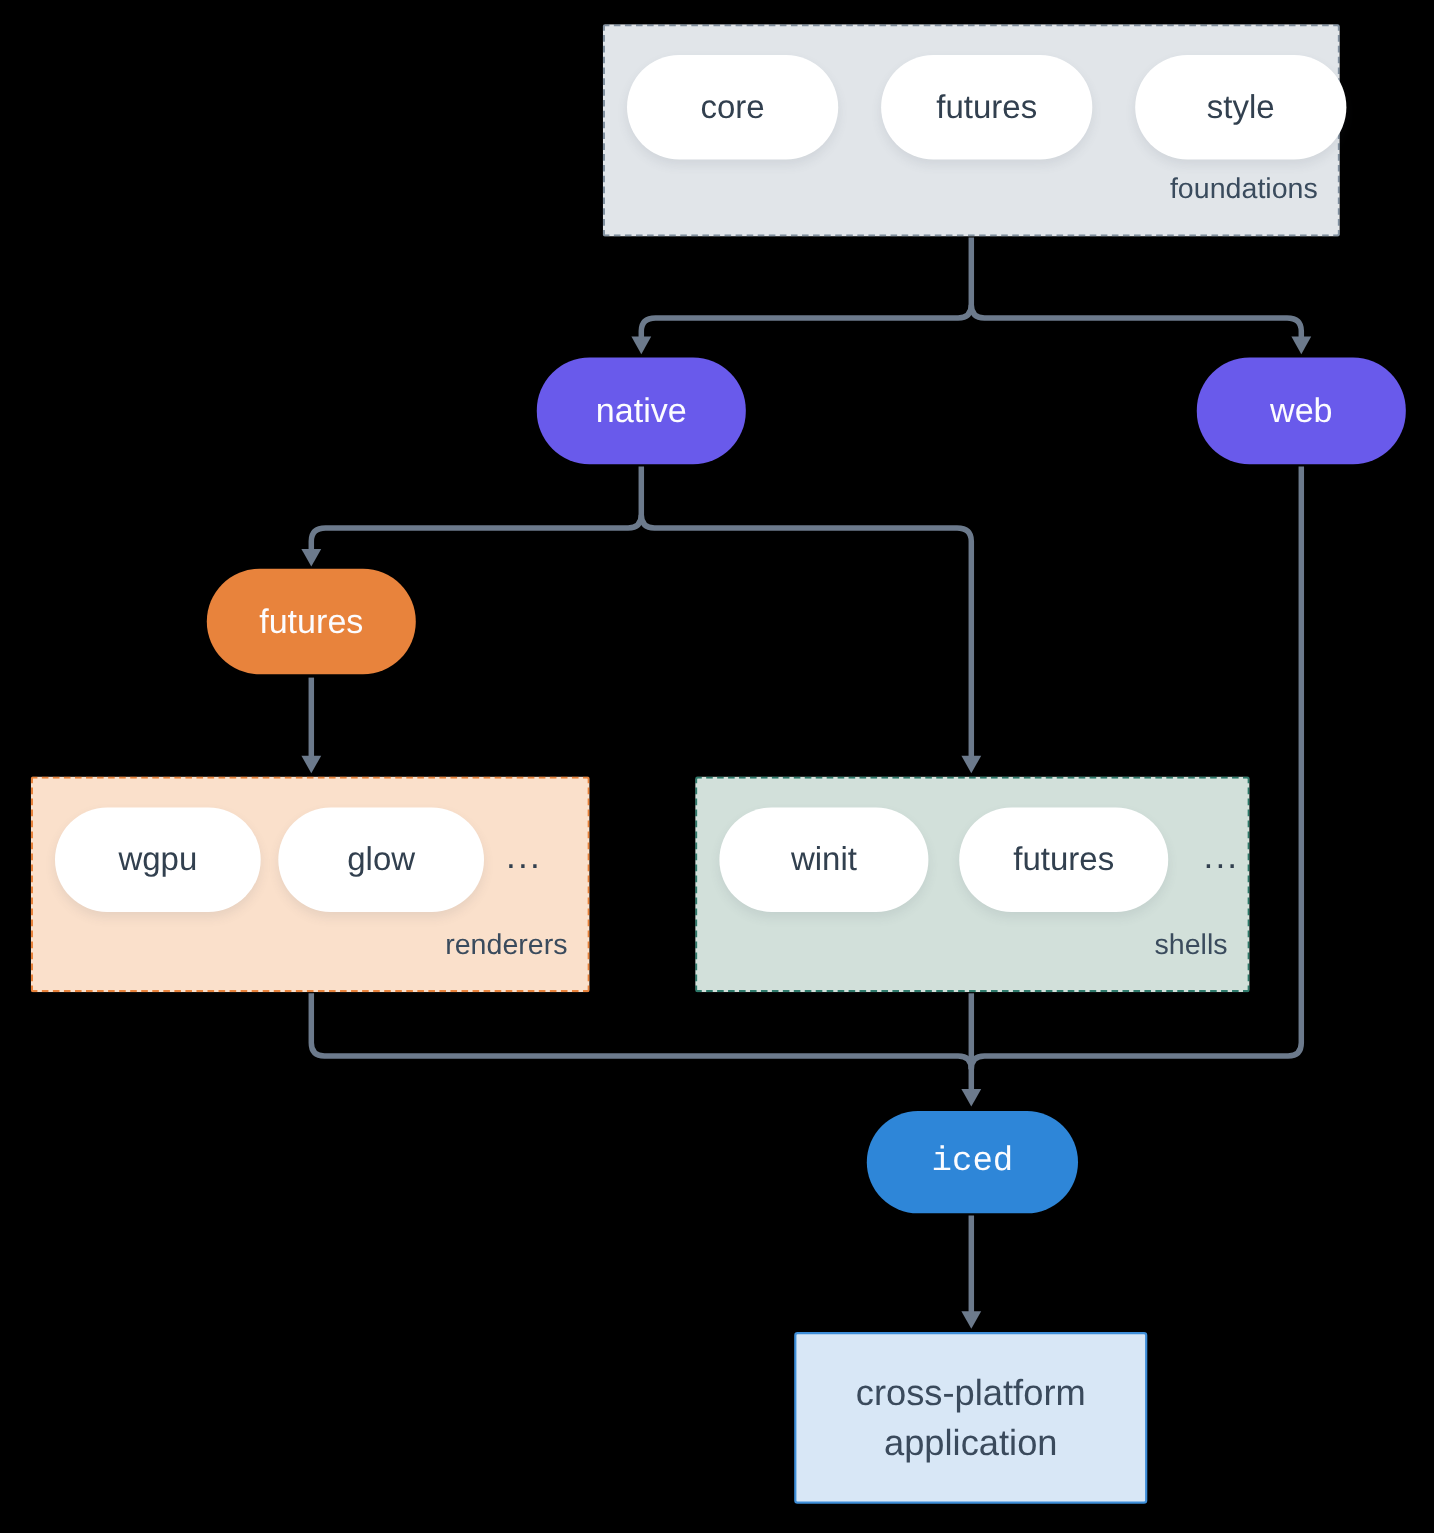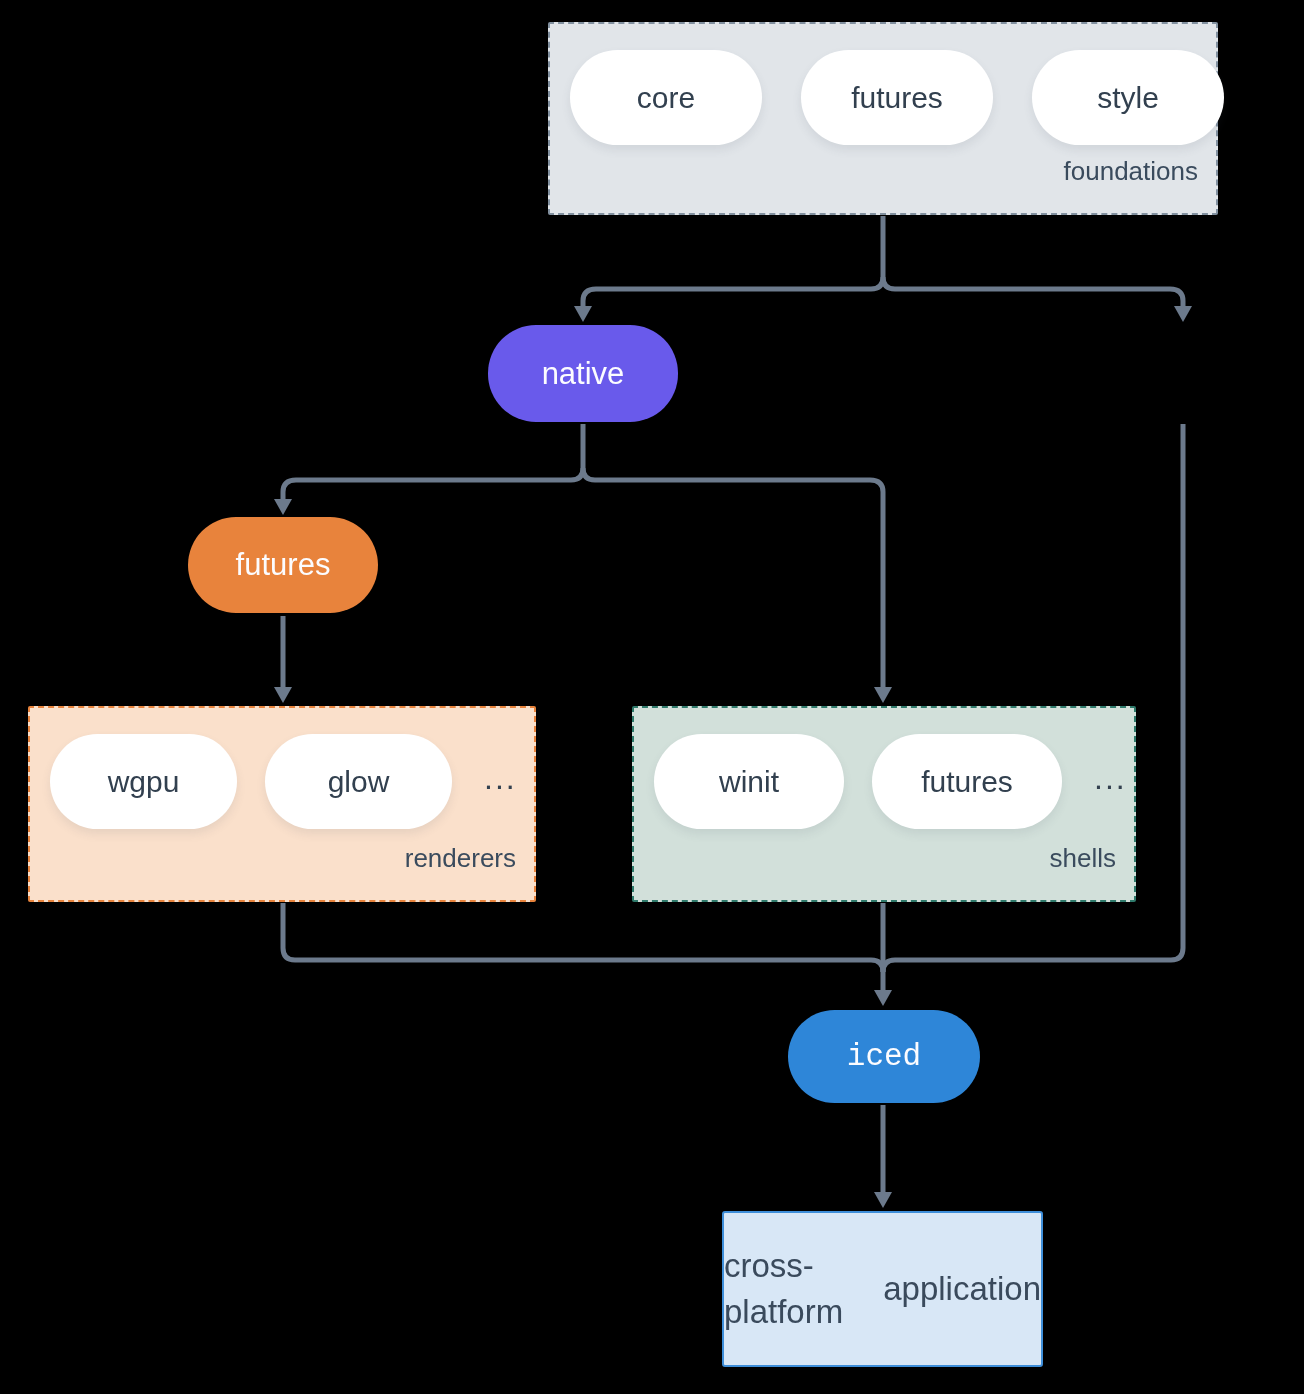--- a/index.html
+++ b/index.html
@@ -15,21 +15,21 @@
   .group{position:absolute;border:2px dashed;box-sizing:border-box;border-radius:2px;}
   .group-foundations{left:548px;top:22px;width:670px;height:193px;
     background:var(--foundations-bg);border-color:var(--foundations-border);}
   .group-renderers{left:28px;top:706px;width:508px;height:196px;
     background:var(--renderers-bg);border-color:var(--renderers-border);}
   .group-shells{left:632px;top:706px;width:504px;height:196px;
     background:var(--shells-bg);border-color:var(--shells-border);}
 
   .pill-row{position:absolute;left:0;top:26px;display:flex;align-items:center;}
   .group-foundations .pill-row{padding-left:20px;gap:39px;}
-  .group-renderers .pill-row{padding-left:20px;gap:28px;text-align:right;}
+  .group-renderers .pill-row{padding-left:20px;gap:16px;text-align:right;}
   .group-shells .pill-row{padding-left:20px;gap:28px;}
 
   .pill{
     height:95px;border-radius:48px;background:var(--pill-bg);
     color:var(--pill-text);font-size:30px;
     display:flex;align-items:center;justify-content:center;
     box-shadow:0 5px 10px rgba(70,80,100,0.10);
   }
   .w192{width:192px;} .w187{width:187px;} .w190{width:190px;}
 
@@ -50,21 +50,21 @@
   }
   .node-native{left:488px;top:325px;width:190px;height:97px;background:var(--node-purple);}
   .node-web{left:1088px;top:325px;width:190px;height:97px;background:var(--node-purple);}
   .node-graphics{left:188px;top:517px;width:190px;height:96px;background:var(--node-orange);}
   .node-iced{left:788px;top:1010px;width:192px;height:93px;background:var(--node-blue);font-family:Liberation Mono, monospace;}
 
   .app-box{
     position:absolute;left:722px;top:1211px;width:321px;height:156px;
     background:var(--app-bg);border:2px solid var(--app-border);box-sizing:border-box;
     border-radius:3px;
-    display:flex;flex-direction:row;align-items:center;
+    display:flex;flex-direction:column;align-items:center;justify-content:center;
     color:var(--app-text);font-size:33px;line-height:46px;
   }
 </style>
 </head>
 <body>
 
 <div class="canvas">
 
   <svg class="edges" width="1304" height="1394" viewBox="0 0 1304 1394" aria-hidden="true">
 
@@ -93,20 +93,21 @@
   <div class="group group-foundations">
     <div class="pill-row">
       <div class="pill w192">core</div>
       <div class="pill w192">futures</div>
       <div class="pill w192">style</div>
     </div>
     <div class="group-label">foundations</div>
   </div>
 
   <div class="node node-native">native</div>
+  <div class="node node-web">web</div>
 
   <div class="node node-graphics">futures</div>
 
   <div class="group group-renderers">
     <div class="pill-row">
       <div class="pill w187">wgpu</div>
       <div class="pill w187">glow</div>
       <div class="ellipsis">...</div>
     </div>
     <div class="group-label">renderers</div>

